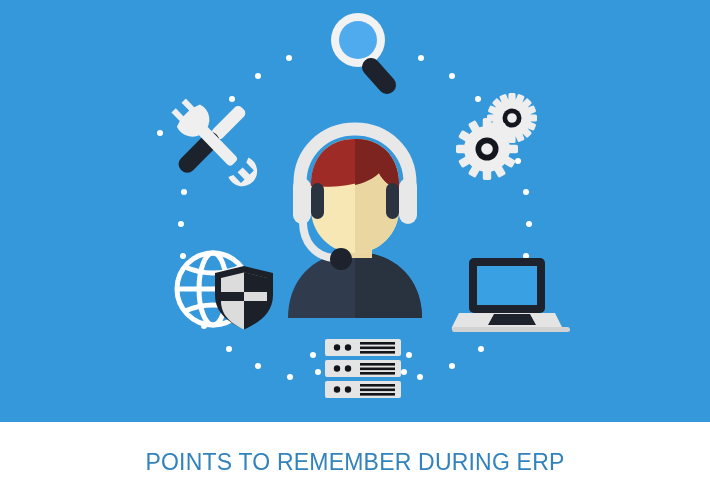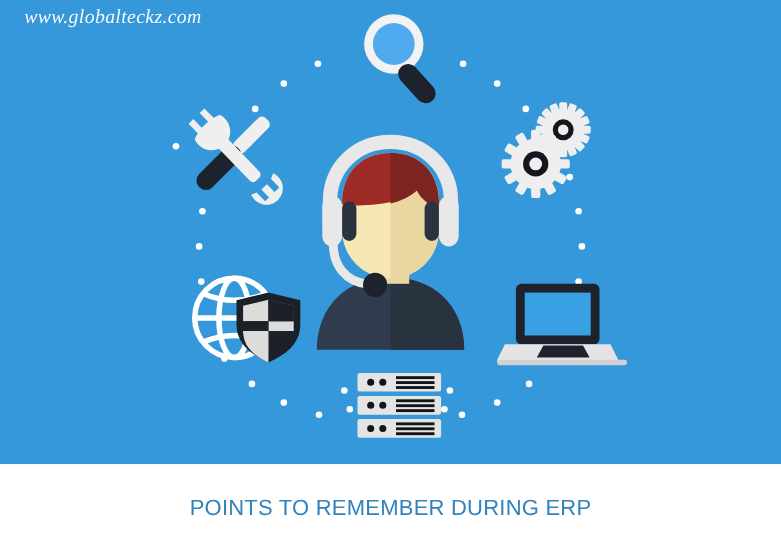--- a/index.html
+++ b/index.html
@@ -56,36 +56,35 @@
     display: flex;
     flex-direction: column;
     align-items: center;
     justify-content: center;
     box-sizing: border-box;
     padding-top: 2px;
   }
   #caption .line {
     color: #3182bd;
     font-family: "Liberation Sans", sans-serif;
-    font-size: 20px;
+    font-size: 23px;
     font-weight: 400;
     letter-spacing: 0.2px;
     line-height: 26px;
     text-align: left;
     white-space: nowrap;
   }
 </style>
 </head>
 <body>
 
 <div id="page">
 
   <div id="hero">
 
-    <div id="watermark">www.globalteckz.com</div>
 
     <svg id="artboard" viewBox="0 0 710 422" width="710" height="422" xmlns="http://www.w3.org/2000/svg">
 
       <g fill="#ffffff">
         <circle cx="355" cy="51" r="3"></circle>
         <circle cx="421" cy="58" r="3"></circle>
         <circle cx="289" cy="58" r="3"></circle>
         <circle cx="452" cy="76" r="3"></circle>
         <circle cx="258" cy="76" r="3"></circle>
         <circle cx="478" cy="99" r="3"></circle>

